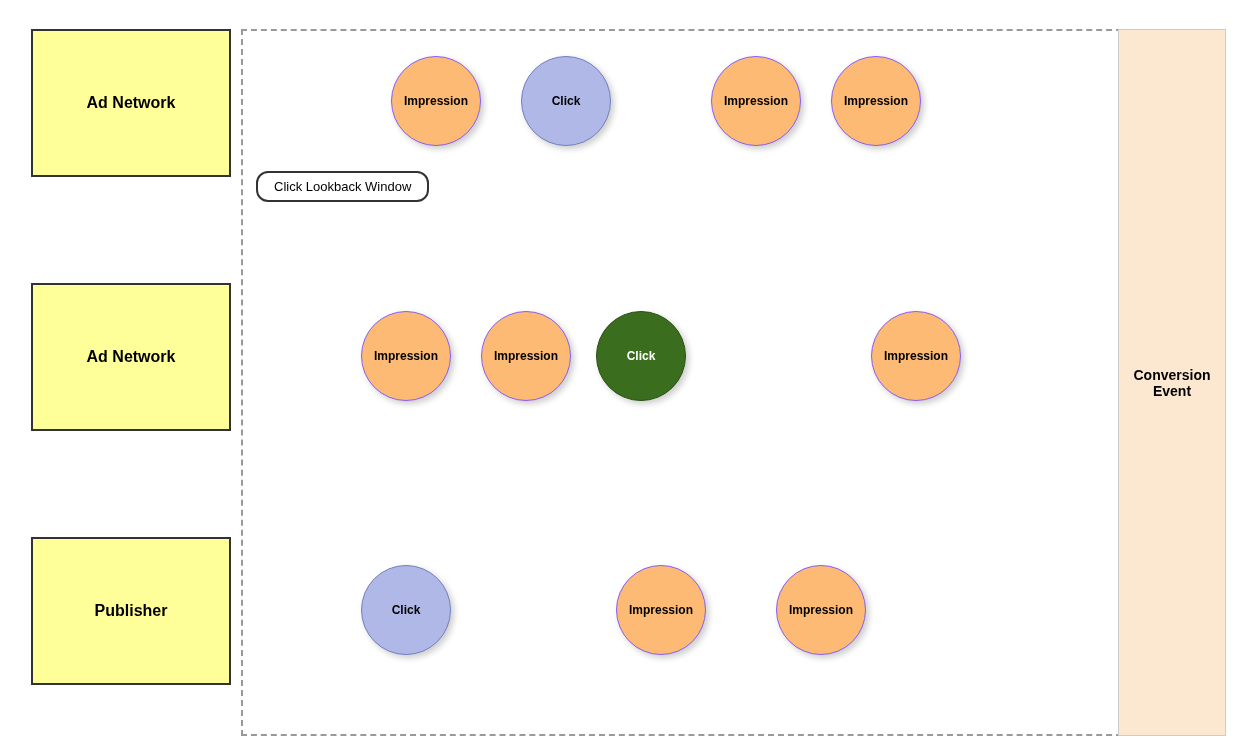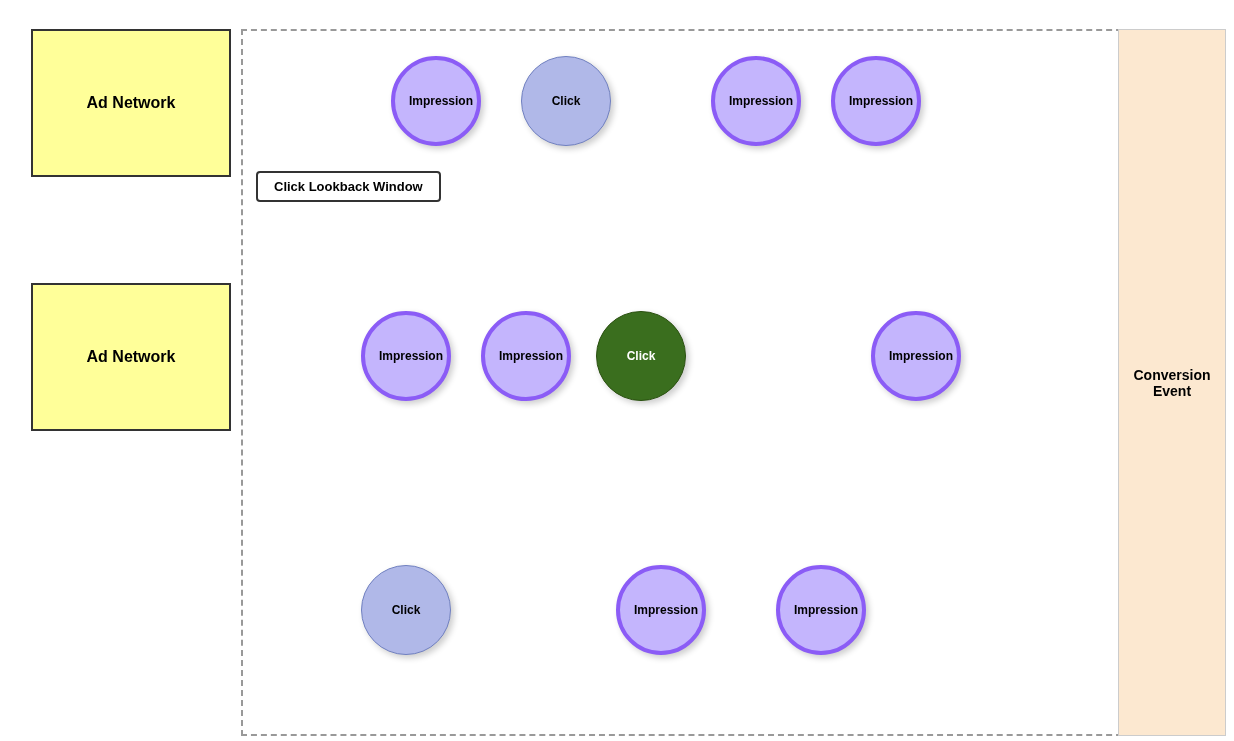--- a/index.html
+++ b/index.html
@@ -69,42 +69,41 @@
 
     
     .lookback-label {
       position: absolute;
       top: 155px;
       left: 240px;
       border: 2px solid #333;
       background: #fff;
       padding: 6px 12px;
       font-size: 13px;
-      font-weight: bold;
-      text-align: center;
-      border-radius: 4px;
+      font-weight: normal;
+      text-align: center;
+      border-radius: 12px;
     }
 
     
     .circle {
       position: absolute;
       border-radius: 50%;
       display: flex;
       align-items: center;
       justify-content: center;
       font-size: 12px;
       font-weight: bold;
       text-align: center;
       box-shadow: 3px 3px 6px rgba(0,0,0,0.2);
     }
 
     .circle-pink {
-      background: #c4b5fd;
-      border: 4px solid #8b5cf6;
-      justify-content: flex-end;
+      background: #fdba74;
+      border: 1px solid #8b5cf6;
     }
 
     .circle-blue {
       background: #b0b8e8;
       border: 1px solid #7080c0;
     }
 
     .circle-green {
       background: #3a6e1e;
       border: 1px solid #2a5010;
@@ -138,20 +137,23 @@
 <div class="diagram-container">
 
   <div class="actor-box actor-ad-network-1">
     <span>Ad Network</span>
   </div>
 
   <div class="actor-box actor-ad-network-2">
     <span>Ad Network</span>
   </div>
 
+  <div class="actor-box actor-publisher">
+    <span>Publisher</span>
+  </div>
 
   <div class="main-area"></div>
 
   <div class="conversion-panel">
     <span>Conversion
 Event</span>
   </div>
 
   <div class="lookback-label">
     <span>Click Lookback

